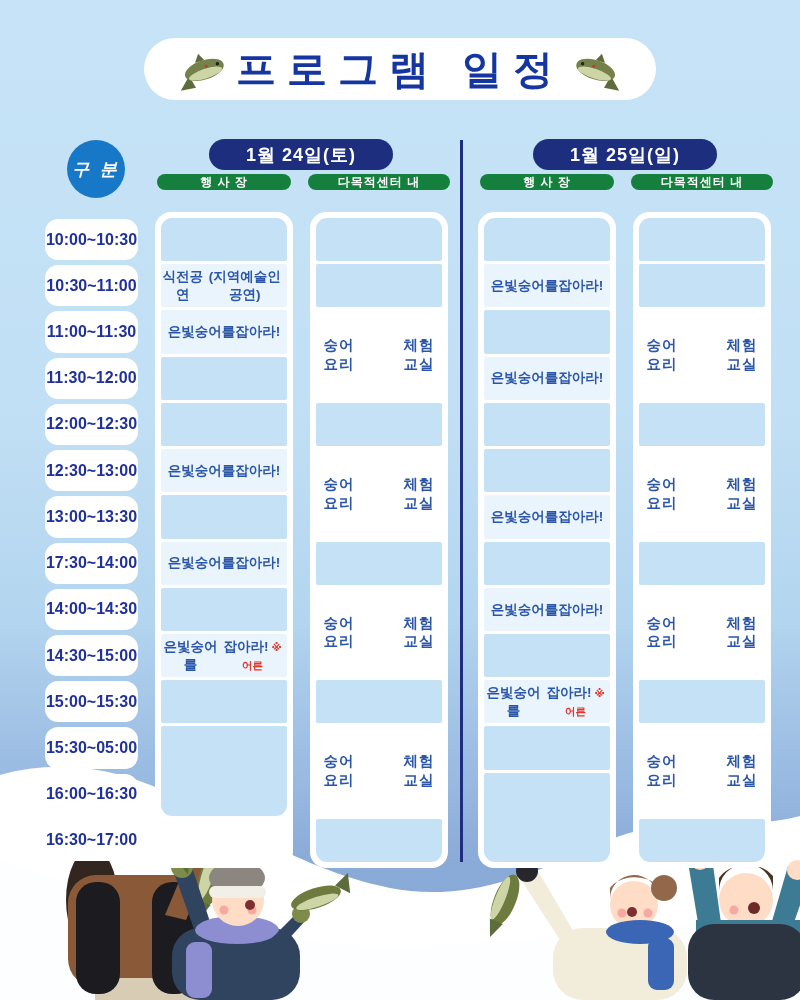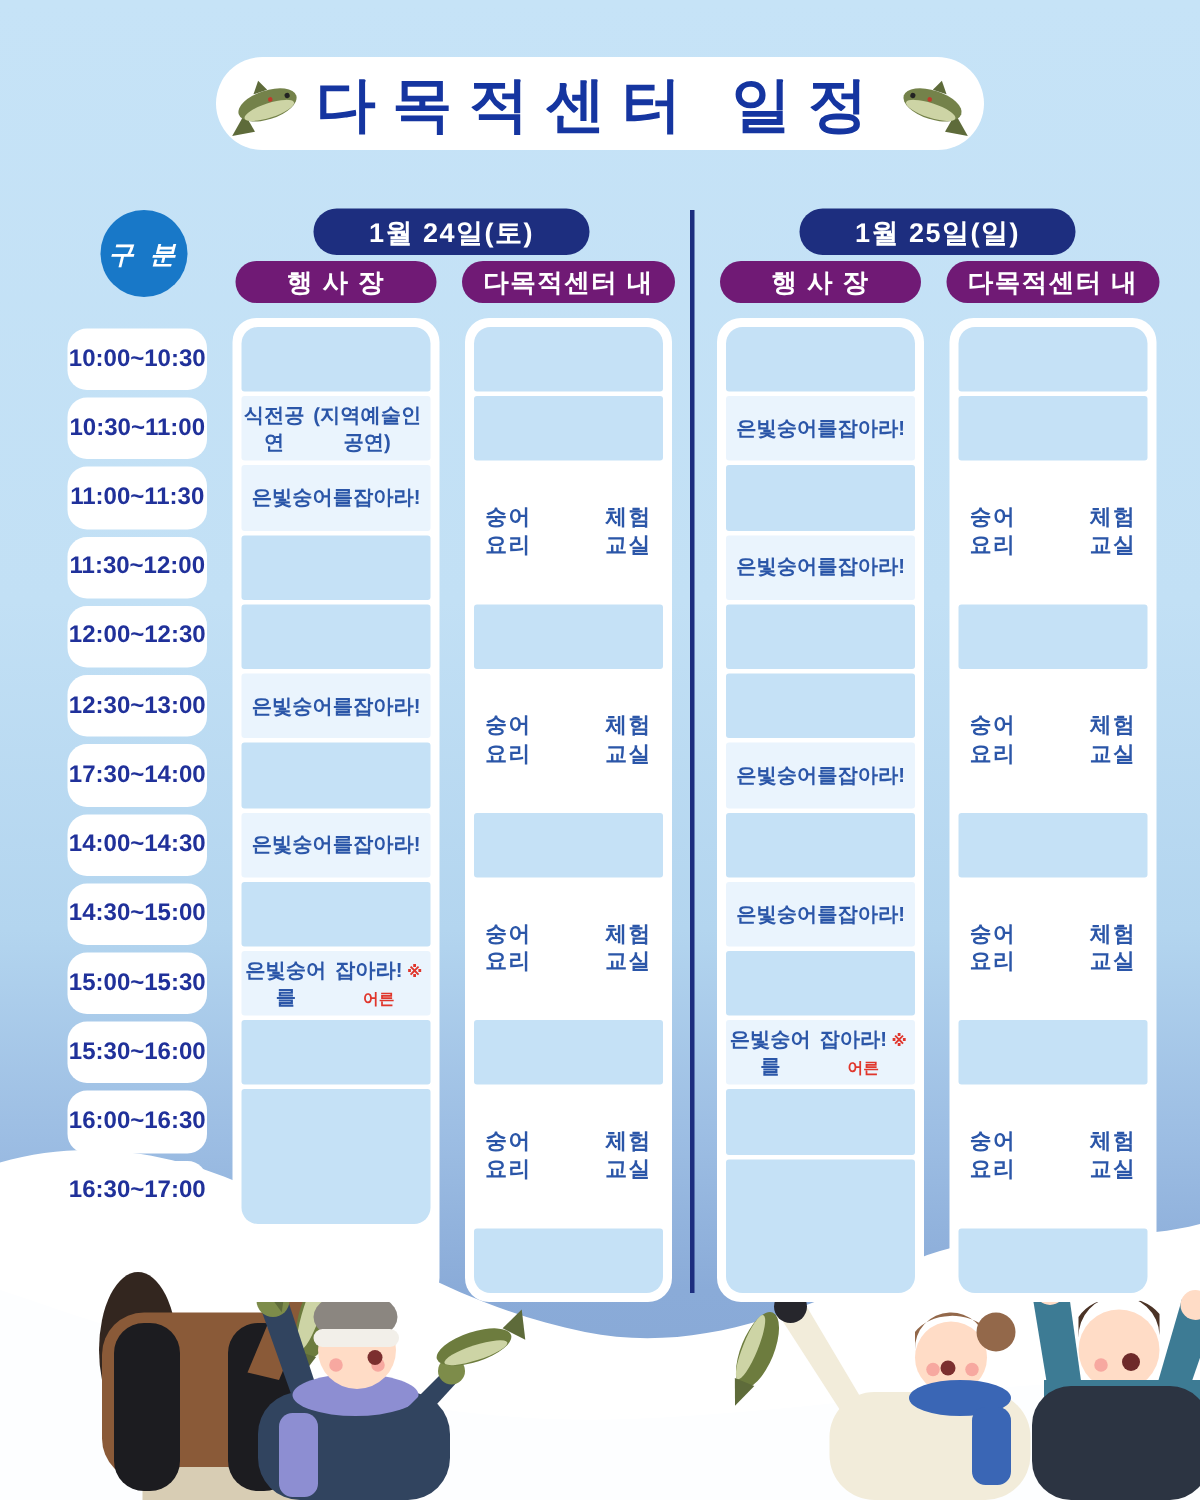--- a/index.html
+++ b/index.html
@@ -17,22 +17,22 @@
   .fish-badge{width:58px;height:48px;flex:0 0 auto;}
 
   
   .cat-circle{left:67px;top:140px;width:58px;height:58px;border-radius:50%;background:#1878c8;
     display:flex;align-items:center;justify-content:center;color:#fff;font-weight:800;font-size:17px;letter-spacing:3px;z-index:5;font-style:italic;}
 
   
   .date-pill{width:184px;height:31px;background:#1d2e7f;border-radius:16px;color:#fff;
     display:flex;align-items:center;justify-content:center;font-weight:800;font-size:18px;letter-spacing:1px;z-index:5;}
   .d1{left:209px;top:139px;} .d2{left:533px;top:139px;}
-  .sub-pill{height:28px;background:#701a75;border-radius:14px;color:#fff;
-    display:flex;align-items:center;justify-content:center;font-weight:800;font-size:17px;letter-spacing:1px;z-index:5;}
+  .sub-pill{height:16px;background:#15803d;border-radius:14px;color:#fff;
+    display:flex;align-items:center;justify-content:center;font-weight:800;font-size:12px;letter-spacing:1px;z-index:5;}
   .s1{left:157px;top:174px;width:134px;} .s2{left:308px;top:174px;width:142px;}
   .s3{left:480px;top:174px;width:134px;} .s4{left:631px;top:174px;width:142px;}
 
   .divider{left:460px;top:140px;width:3px;height:722px;background:#1d2e7f;z-index:4;}
 
   
   .timecol{left:28px;top:212px;width:127px;height:656px;display:grid;grid-template-rows:repeat(14,1fr);
     gap:3px;padding:6px 0;z-index:5;}
   .timepill{background:#ffffff;border-radius:13px;margin:1px 17px;display:flex;align-items:center;justify-content:center;
     font-weight:800;font-size:16px;color:#20319a;white-space:nowrap;}
@@ -143,21 +143,21 @@
   <svg class="fish-badge" viewBox="0 0 60 50">
     <g transform="rotate(-18 30 25)">
       <path d="M3,40 L16,28 L19,42 Z" fill="#5e6b3a"></path>
       <ellipse cx="33" cy="27" rx="21" ry="10" fill="#74824a"></ellipse>
       <ellipse cx="33" cy="31" rx="18" ry="5" fill="#cdd4a5"></ellipse>
       <path d="M26,17 L32,9 L36,17 Z" fill="#5e6b3a"></path>
       <circle cx="48" cy="25" r="1.8" fill="#222"></circle>
       <circle cx="36" cy="24" r="1.6" fill="#c03a2b"></circle>
     </g>
   </svg>
-  <div class="title-text">다목적센터 일정</div>
+  <div class="title-text">프로그램 일정</div>
   <svg class="fish-badge" viewBox="0 0 60 50" style="transform:scaleX(-1);">
     <g transform="rotate(-18 30 25)">
       <path d="M3,40 L16,28 L19,42 Z" fill="#5e6b3a"></path>
       <ellipse cx="33" cy="27" rx="21" ry="10" fill="#74824a"></ellipse>
       <ellipse cx="33" cy="31" rx="18" ry="5" fill="#cdd4a5"></ellipse>
       <path d="M26,17 L32,9 L36,17 Z" fill="#5e6b3a"></path>
       <circle cx="48" cy="25" r="1.8" fill="#222"></circle>
       <circle cx="36" cy="24" r="1.6" fill="#c03a2b"></circle>
     </g>
   </svg>
@@ -175,25 +175,26 @@
 
 <div class="abs divider"></div>
 
 <div class="abs timecol">
   <div class="timepill">10:00~10:30</div>
   <div class="timepill">10:30~11:00</div>
   <div class="timepill">11:00~11:30</div>
   <div class="timepill">11:30~12:00</div>
   <div class="timepill">12:00~12:30</div>
   <div class="timepill">12:30~13:00</div>
+  <div class="timepill">13:00~13:30</div>
   <div class="timepill">17:30~14:00</div>
   <div class="timepill">14:00~14:30</div>
   <div class="timepill">14:30~15:00</div>
   <div class="timepill">15:00~15:30</div>
-  <div class="timepill">15:30~16:00</div>
+  <div class="timepill">15:30~05:00</div>
   <div class="timepill">16:00~16:30</div>
   <div class="timepill">16:30~17:00</div>
 </div>
 
 <div class="abs col c1">
   <div class="cell"></div>
   <div class="cell evt">
     <span>식전공연</span>
     <span>(지역예술인 공연)</span>
   </div>

